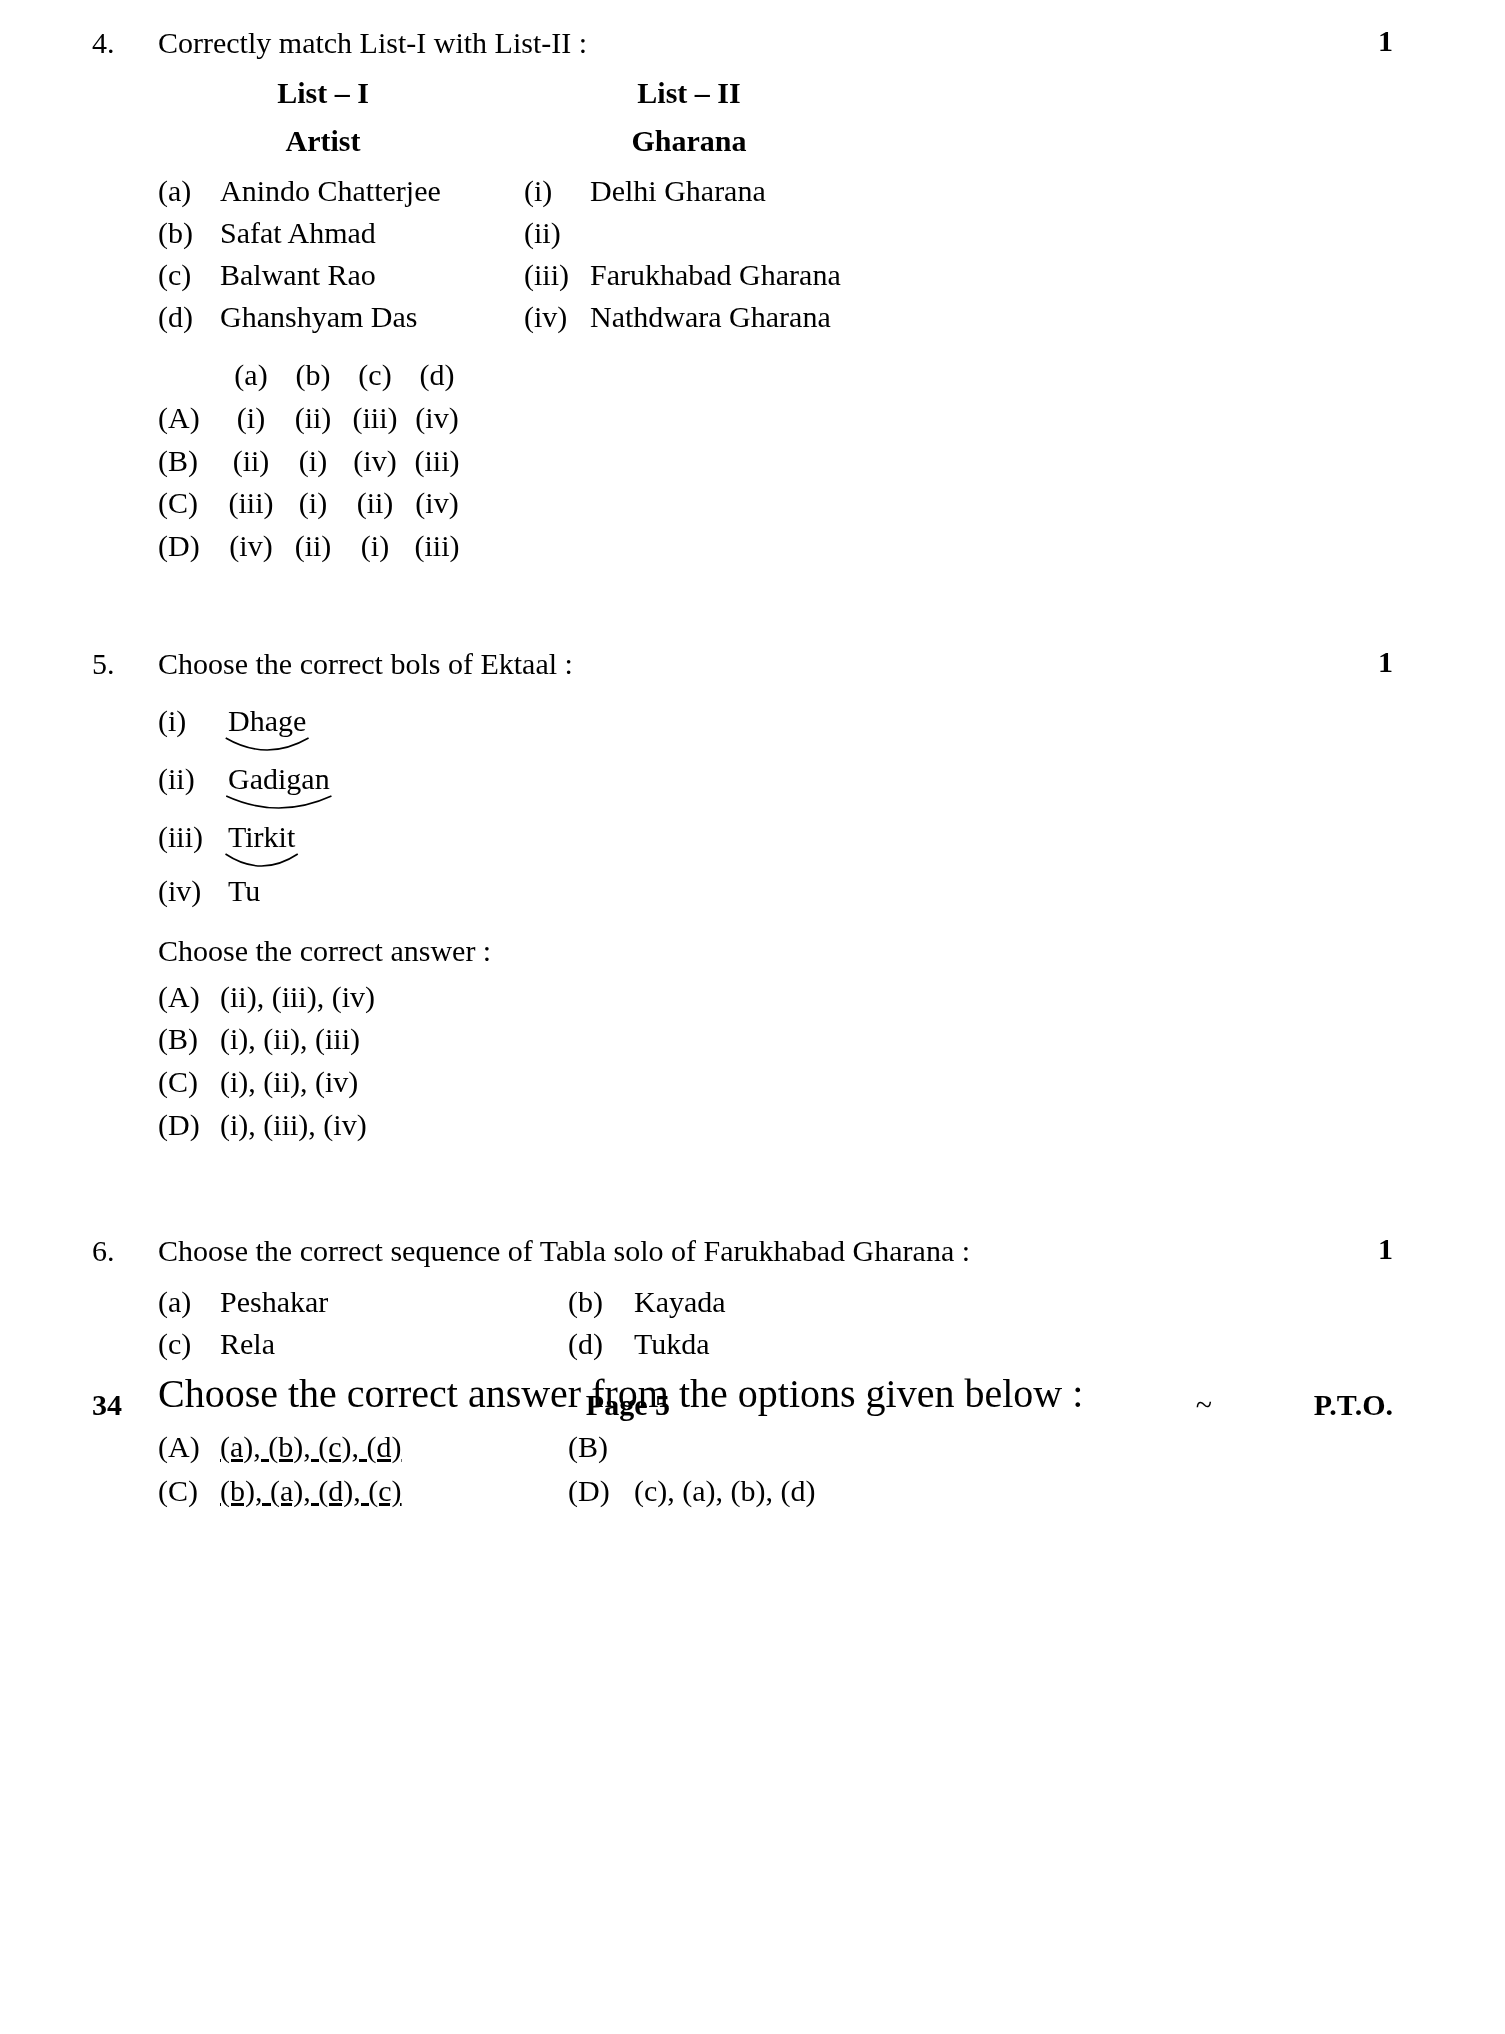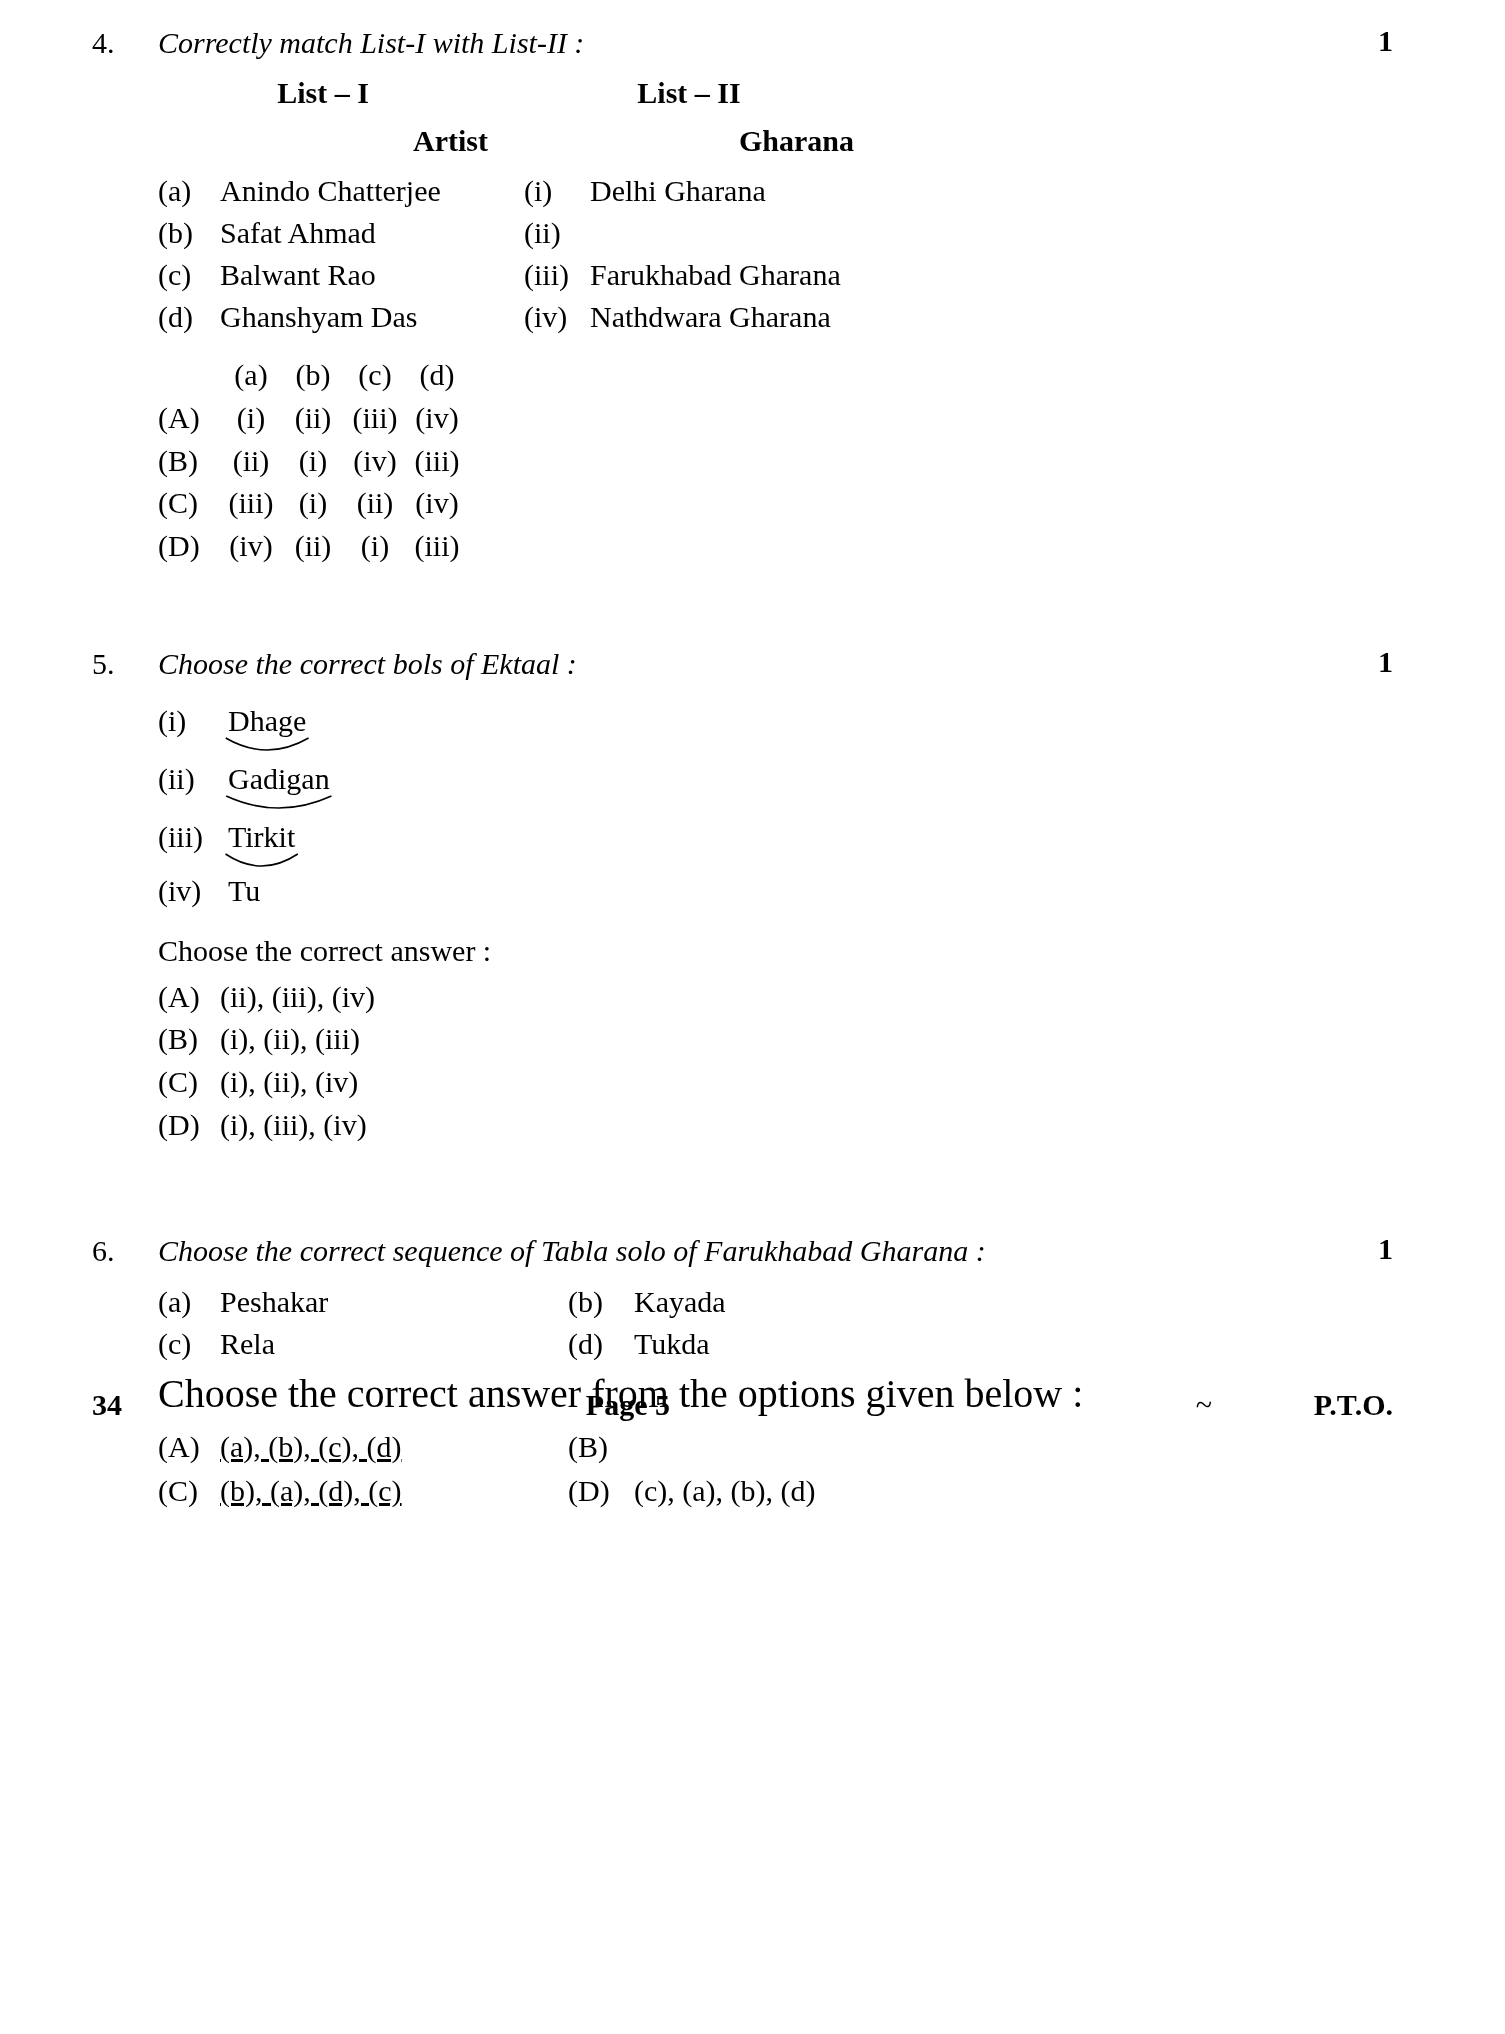--- a/index.html
+++ b/index.html
@@ -32,21 +32,20 @@
     line-height: 1.28;
   }
   .q-num {
     width: 66px;
     flex: 0 0 66px;
     font-size: 30px;
   }
   .q-text {
     flex: 1 1 auto;
     font-size: 30px;
-    font-style: italic;
   }
   .q-marks {
     position: absolute;
     right: 0;
     top: 0;
     font-size: 30px;
     font-weight: bold;
   }
 
   
@@ -64,21 +63,21 @@
   .lh-2 { width: 330px; margin-left: 36px; }
 
   .sub-headers {
     display: flex;
     margin-top: 14px;
     padding-left: 66px;
   }
   .sub-head-cell {
     font-weight: bold;
     font-size: 30px;
-    text-align: right;
+    text-align: center;
   }
   .sh-1 { width: 330px; }
   .sh-2 { width: 330px; margin-left: 36px; }
 
   .match-rows {
     margin-top: 12px;
     padding-left: 66px;
   }
   .match-row {
     display: flex;

